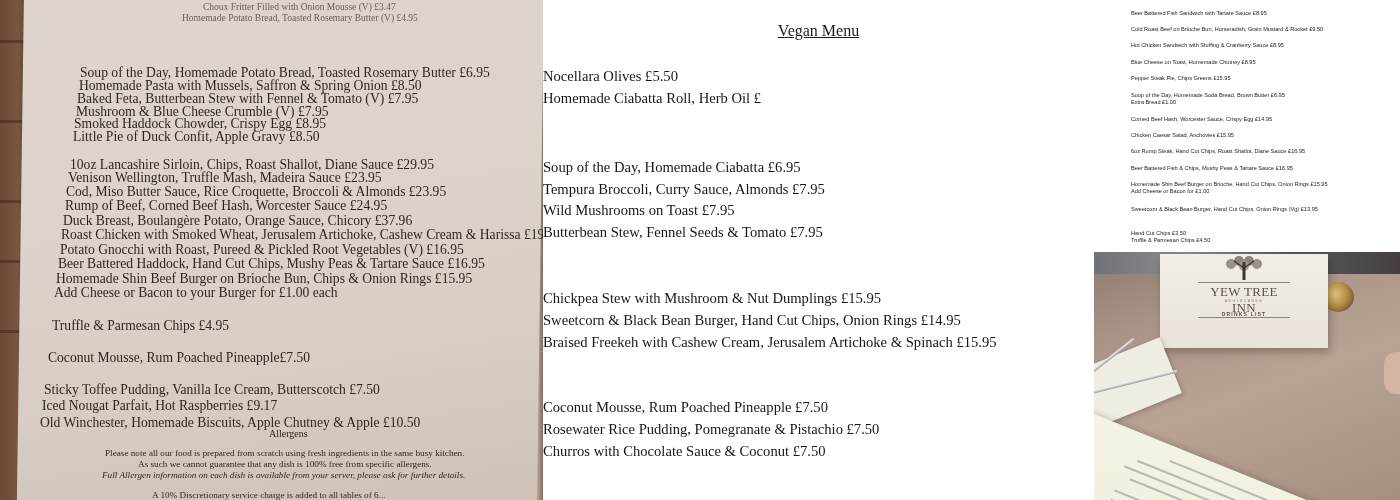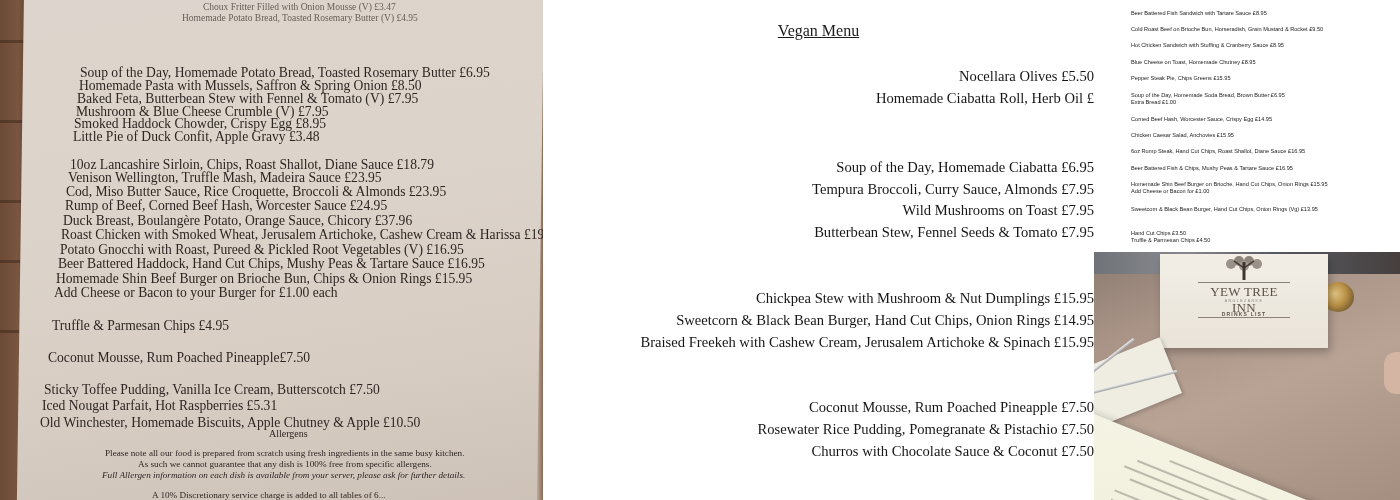--- a/index.html
+++ b/index.html
@@ -32,21 +32,21 @@
 
     
     .panel-vegan {
       position: absolute; left: 543px; top: 0; width: 551px; height: 500px; background: #ffffff;
     }
     .panel-vegan .v-title {
       position: absolute; left: 0; width: 551px; top: 22px; text-align: center;
       font-size: 16px; text-decoration: underline; color: #1a1a1a;
     }
     .panel-vegan .v-line {
-      position: absolute; left: 0; width: 551px; text-align: right;
+      position: absolute; left: 0; width: 551px; text-align: left;
       font-size: 14.6px; color: #161616; white-space: nowrap;
     }
 
     
     .panel-lunch {
       position: absolute; left: 1094px; top: 0; width: 306px; height: 252px; background: #ffffff;
       font-family: "Liberation Sans", sans-serif; color: #222;
     }
     .panel-lunch .l-line {
       position: absolute; left: 37px; font-size: 5.6px; line-height: 7.2px; white-space: nowrap;
@@ -125,38 +125,38 @@
   <div class="paper"></div>
 
   <div class="txt top-small" style="left:203px;top:2px">Choux Fritter Filled with Onion Mousse (V) £3.47</div>
   <div class="txt top-small" style="left:182px;top:13px">Homemade Potato Bread, Toasted Rosemary Butter (V) £4.95</div>
 
   <div class="txt m" style="left:80px;top:33px">Soup of the Day, Homemade Potato Bread, Toasted Rosemary Butter £6.95</div>
   <div class="txt m" style="left:79px;top:46px">Homemade Pasta with Mussels, Saffron &amp; Spring Onion £8.50</div>
   <div class="txt m" style="left:77px;top:59px">Baked Feta, Butterbean Stew with Fennel &amp; Tomato (V) £7.95</div>
   <div class="txt m" style="left:76px;top:72px">Mushroom &amp; Blue Cheese Crumble (V) £7.95</div>
   <div class="txt m" style="left:74px;top:84px">Smoked Haddock Chowder, Crispy Egg £8.95</div>
-  <div class="txt m" style="left:73px;top:97px">Little Pie of Duck Confit, Apple Gravy £3.48</div>
-
-  <div class="txt m" style="left:70px;top:125px">10oz Lancashire Sirloin, Chips, Roast Shallot, Diane Sauce £18.79</div>
+  <div class="txt m" style="left:73px;top:97px">Little Pie of Duck Confit, Apple Gravy £8.50</div>
+
+  <div class="txt m" style="left:70px;top:125px">10oz Lancashire Sirloin, Chips, Roast Shallot, Diane Sauce £29.95</div>
   <div class="txt m" style="left:68px;top:138px">Venison Wellington, Truffle Mash, Madeira Sauce £23.95</div>
   <div class="txt m" style="left:66px;top:152px">Cod, Miso Butter Sauce, Rice Croquette, Broccoli &amp; Almonds £23.95</div>
   <div class="txt m" style="left:65px;top:166px">Rump of Beef, Corned Beef Hash, Worcester Sauce £24.95</div>
   <div class="txt m" style="left:63px;top:181px">Duck Breast, Boulangère Potato, Orange Sauce, Chicory £37.96</div>
   <div class="txt m" style="left:61px;top:195px">Roast Chicken with Smoked Wheat, Jerusalem Artichoke, Cashew Cream &amp; Harissa £19.95</div>
   <div class="txt m" style="left:60px;top:210px">Potato Gnocchi with Roast, Pureed &amp; Pickled Root Vegetables (V) £16.95</div>
   <div class="txt m" style="left:58px;top:224px">Beer Battered Haddock, Hand Cut Chips, Mushy Peas &amp; Tartare Sauce £16.95</div>
   <div class="txt m" style="left:56px;top:239px">Homemade Shin Beef Burger on Brioche Bun, Chips &amp; Onion Rings £15.95</div>
   <div class="txt m" style="left:54px;top:253px">Add Cheese or Bacon to your Burger for £1.00 each</div>
 
   <div class="txt m" style="left:52px;top:286px">Truffle &amp; Parmesan Chips £4.95</div>
 
   <div class="txt m" style="left:48px;top:318px">Coconut Mousse, Rum Poached Pineapple£7.50</div>
   <div class="txt m" style="left:44px;top:350px">Sticky Toffee Pudding, Vanilla Ice Cream, Butterscotch £7.50</div>
-  <div class="txt m" style="left:42px;top:366px">Iced Nougat Parfait, Hot Raspberries £5.31</div>
+  <div class="txt m" style="left:42px;top:366px">Iced Nougat Parfait, Hot Raspberries £9.17</div>
   <div class="txt m" style="left:40px;top:383px">Old Winchester, Homemade Biscuits, Apple Chutney &amp; Apple £10.50</div>
 
   <div class="txt allerg-title" style="left:269px;top:428px">Allergens</div>
   <div class="txt allerg" style="left:105px;top:448px;">Please note all our food is prepared from scratch using fresh ingredients in the same busy kitchen.</div>
   <div class="txt allerg" style="left:138px;top:459px">As such we cannot guarantee that any dish is 100% free from specific allergens.</div>
   <div class="txt allerg" style="left:102px;top:470px;font-style:italic">Full Allergen information on each dish is available from your server, please ask for further details.</div>
   <div class="txt allerg" style="left:152px;top:490px">A 10% Discretionary service charge is added to all tables of 6...</div>
 </div>
 
 <div class="panel-vegan">

